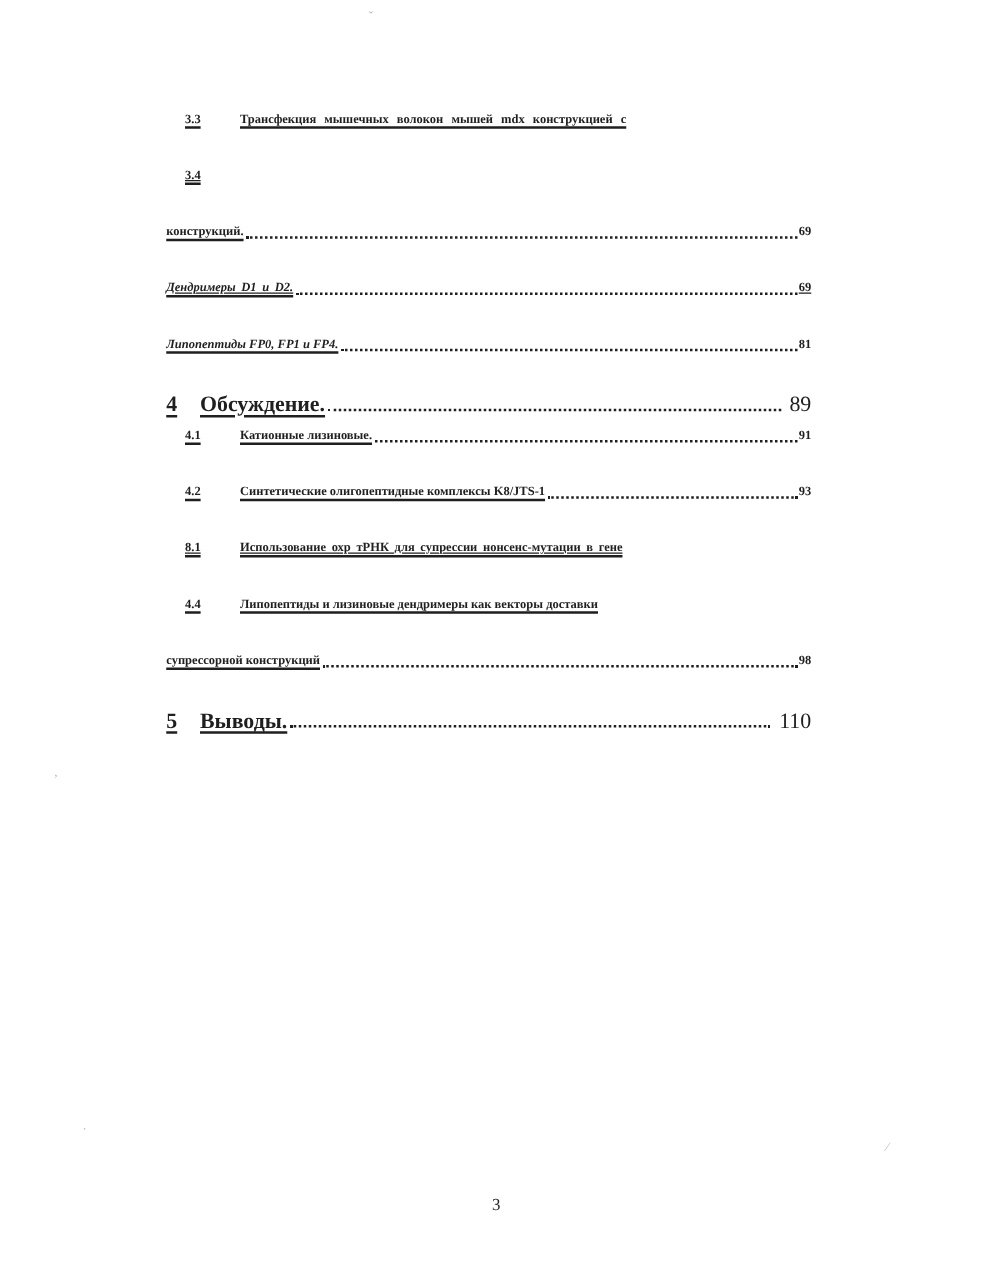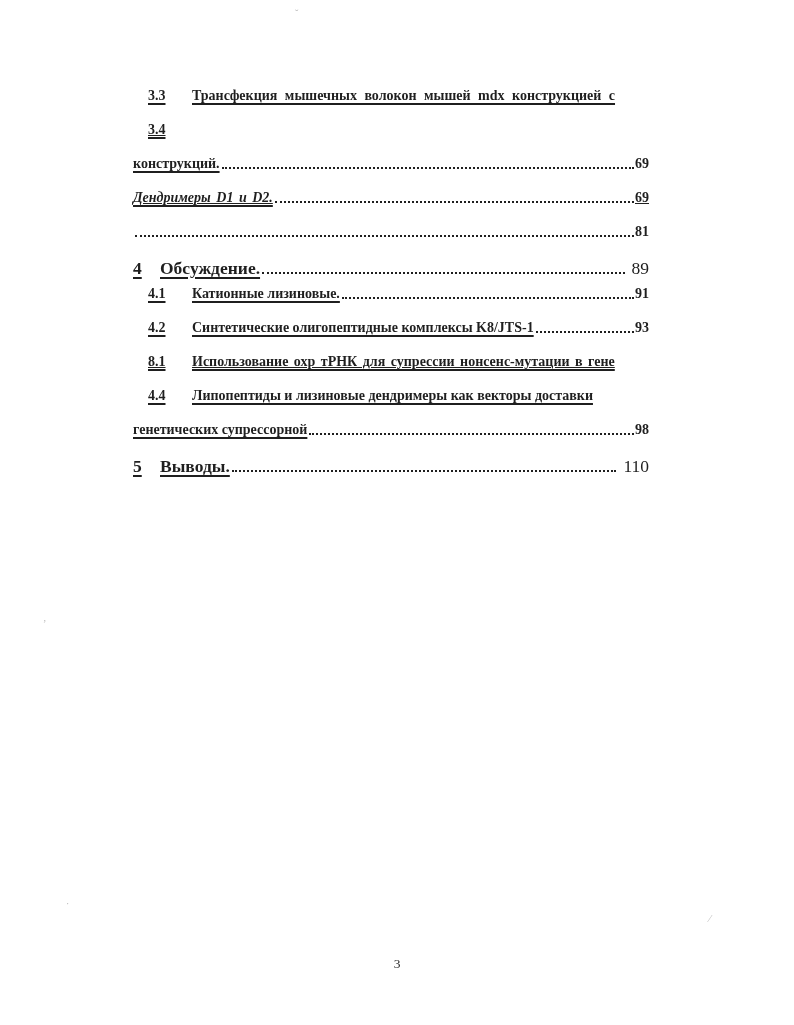--- a/index.html
+++ b/index.html
@@ -12,22 +12,22 @@
     overflow:hidden;
   }
   .toc{
     position:absolute;
     left:133px;top:87px;width:516px;
   }
   .row{
     display:flex;
     align-items:baseline;
     line-height:18px;
-    margin-bottom:16px;
-    font-size:14px;
+    margin-bottom:27px;
+    font-size:10px;
     font-weight:bold;
     color:#1f1f1f;
     white-space:nowrap;
   }
   .row .num,.row .txt{
     flex:0 0 auto;
     text-decoration:underline;
     text-decoration-thickness:1.6px;
     text-underline-offset:3px;
   }
@@ -92,20 +92,21 @@
       <span class="pagenum">69</span>
     </div>
 
     <div class="row italic ws2">
       <span class="txt">Дендримеры D1 и D2.</span>
       <span class="leader"></span>
       <span class="pagenum">69</span>
     </div>
 
     <div class="row italic">
+      <span class="txt">Липопептиды FP0, FP1 и FP4.</span>
       <span class="leader"></span>
       <span class="pagenum">81</span>
     </div>
 
     <div class="row ch">
       <span class="num">4</span>
       <span class="txt">Обсуждение.</span>
       <span class="leader"></span>
       <span class="pagenum">89</span>
     </div>
@@ -129,21 +130,21 @@
       <span class="txt">Использование  охр тРНК для супрессии нонсенс-мутации в гене</span>
     </div>
 
 
     <div class="row sec">
       <span class="num">4.4</span>
       <span class="txt">Липопептиды и лизиновые дендримеры как векторы доставки</span>
     </div>
 
     <div class="row cont">
-      <span class="txt">генетических супрессорной</span>
+      <span class="txt">супрессорной конструкций</span>
       <span class="leader"></span>
       <span class="pagenum">98</span>
     </div>
 
     <div class="row ch">
       <span class="num">5</span>
       <span class="txt">Выводы.</span>
       <span class="leader"></span>
       <span class="pagenum">110</span>
     </div>

